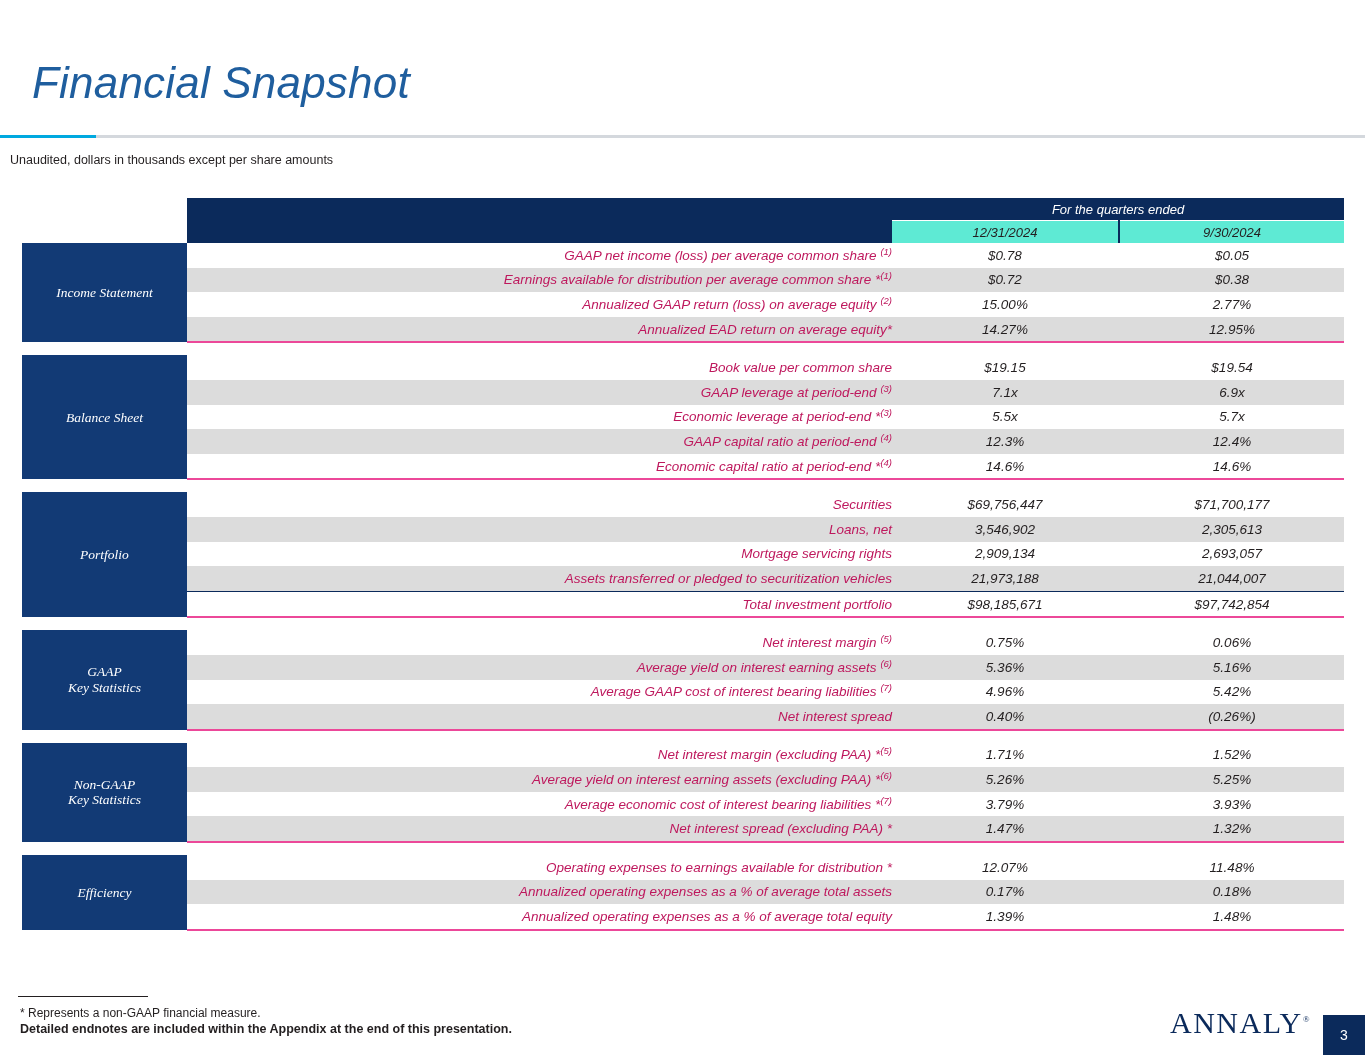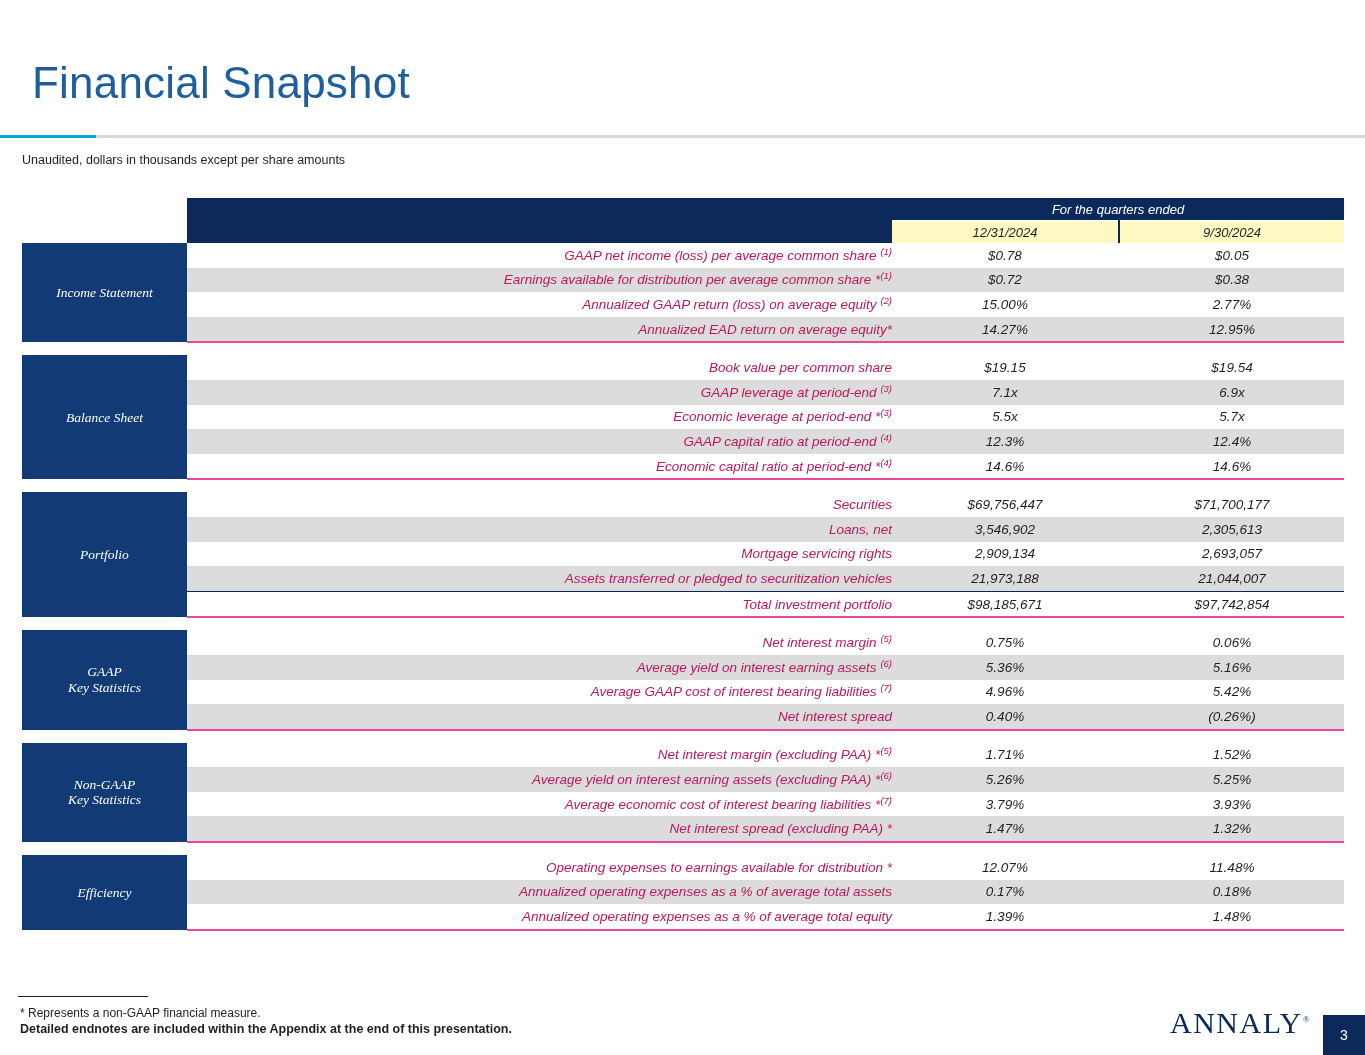--- a/index.html
+++ b/index.html
@@ -24,20 +24,21 @@
   
   .title {
     position: absolute;
     left: 32px;
     top: 58px;
     font-size: 44px;
     color: #1f5e9e;
     font-weight: 400;
     letter-spacing: 0.2px;
     font-family: "Liberation Sans", sans-serif;
+    font-style: italic;
   }
   .rule-wrap {
     position: absolute;
     left: 0;
     top: 135px;
     width: 1365px;
     height: 3px;
   }
   .rule-light {
     position: absolute;
@@ -47,21 +48,21 @@
   }
   .rule-accent {
     position: absolute;
     left: 0; top: 0;
     width: 96px; height: 3px;
     background: #00a9e0;
   }
 
   .subtitle {
     position: absolute;
-    left: 22px;
+    left: 10px;
     top: 153px;
     font-size: 12.5px;
     color: #231f20;
   }
 
   
   .table-area {
     position: absolute;
     left: 22px;
     top: 198px;
@@ -88,21 +89,21 @@
     height: 22px;
     background: #0b2a5b;
   }
   .hdr-top .hdr-span {
     color: #ffffff;
     font-size: 13px;
     text-align: center;
   }
   .hdr-sub td {
     height: 22px;
-    background: #fef9c3;
+    background: #5eead4;
     color: #ffffff;
     font-size: 13px;
     text-align: center;
   }
   .hdr-sub .sep {
     background: #0b2a5b;
   }
   .hdr-sub .val {
     border-top: 1px solid #ffffff;
   }

